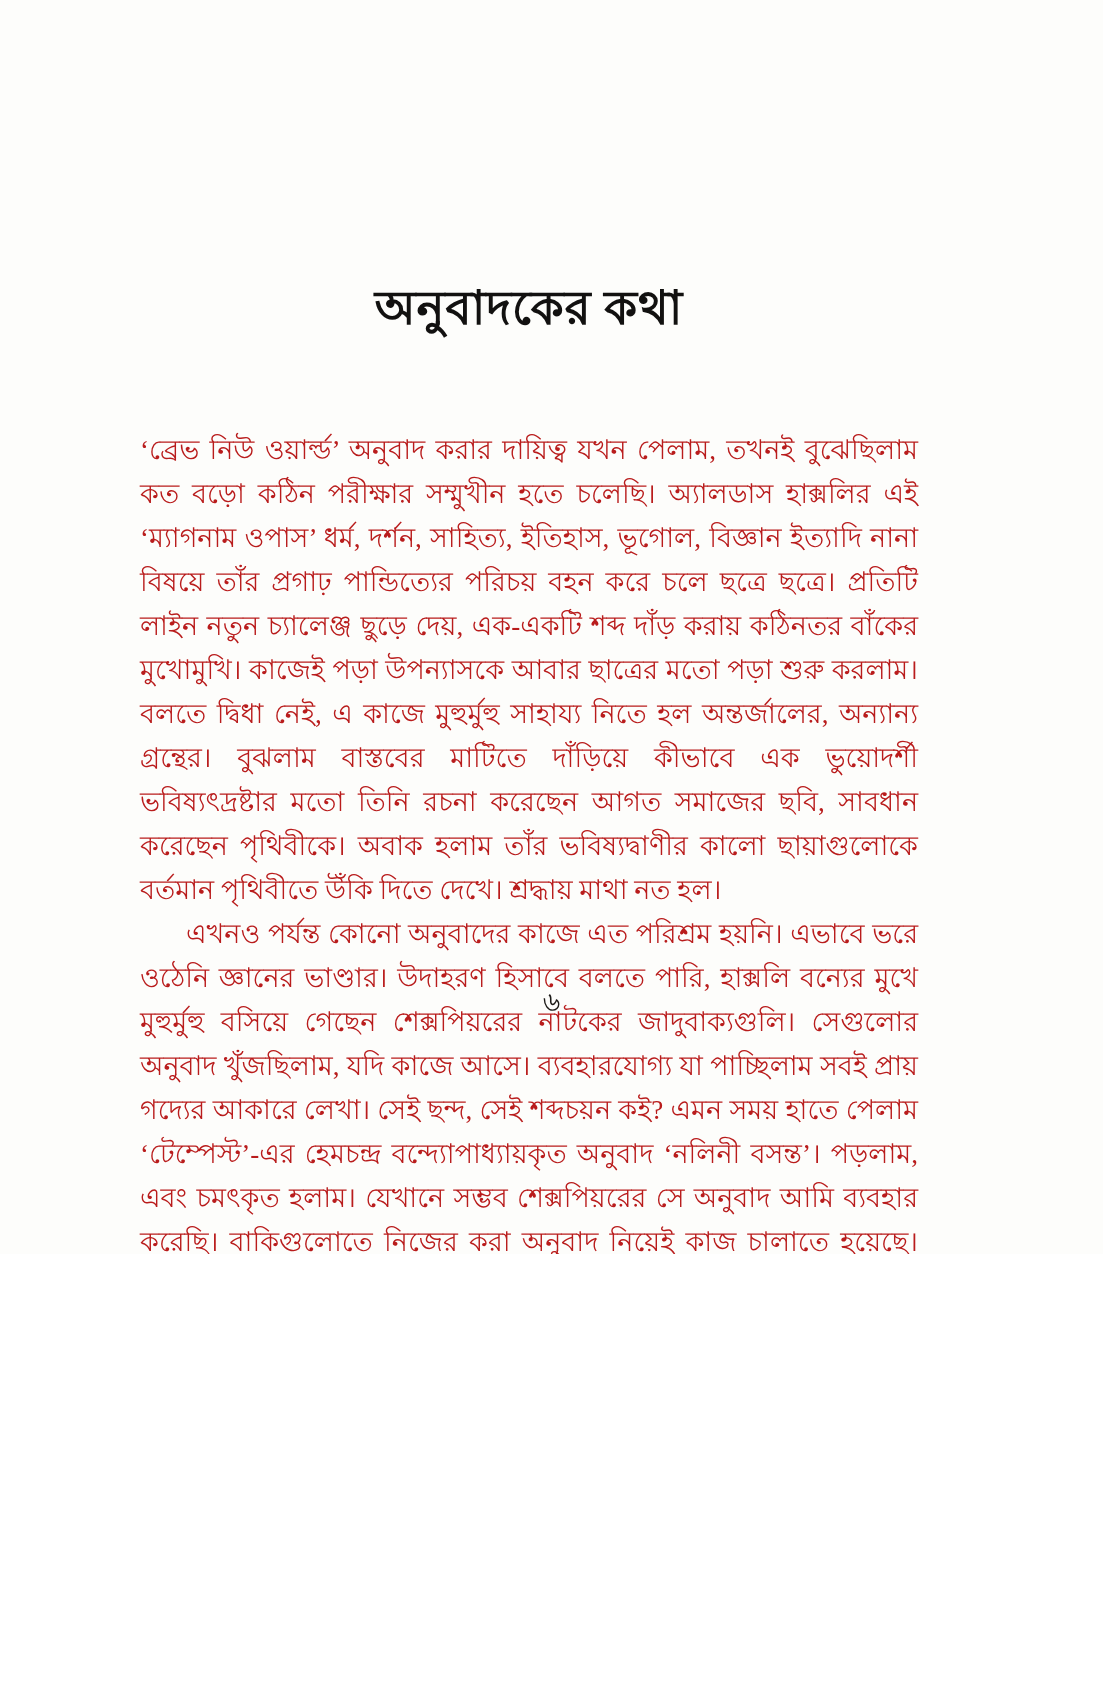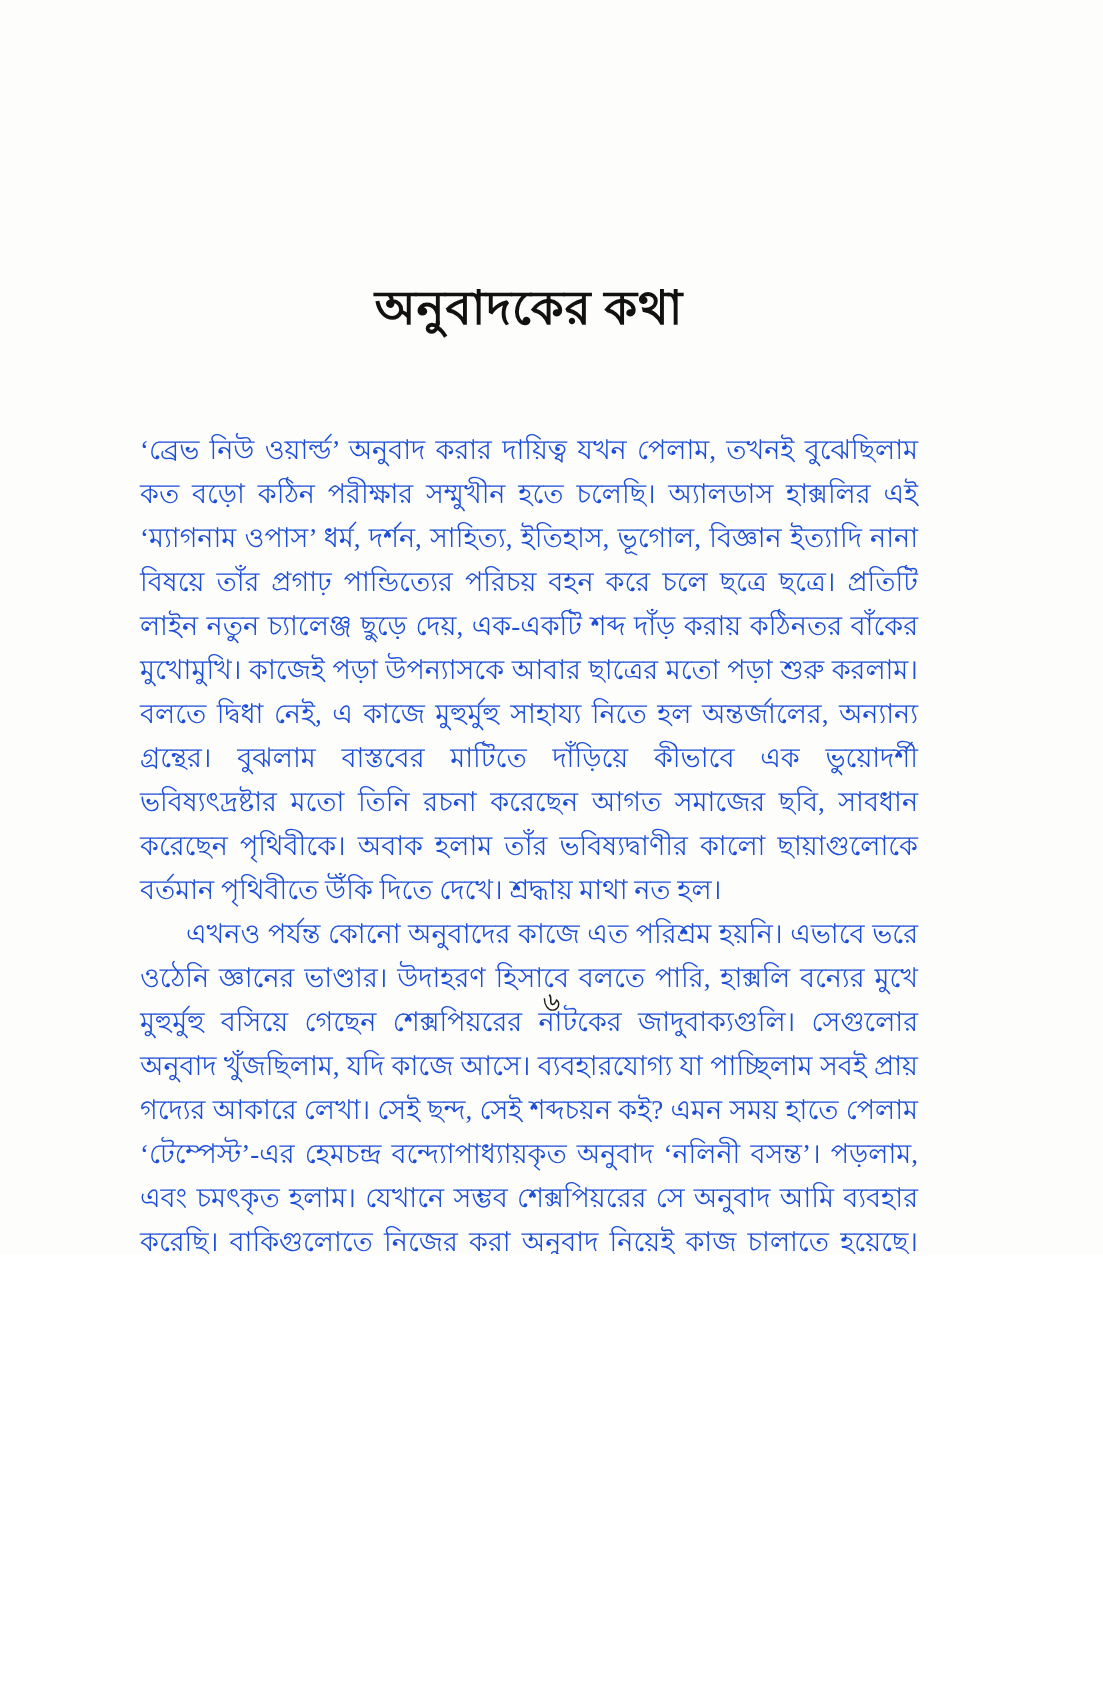--- a/index.html
+++ b/index.html
@@ -32,21 +32,21 @@
     font-weight: 700;
     letter-spacing: 1px;
     color: #121110;
     margin-bottom: 78px;
   }
 
   .body-text p {
     font-size: 27px;
     line-height: 44px;
     text-align: justify;
-    color: #1d4ed8;
+    color: #b91c1c;
   }
 
   .body-text p.indent {
     text-indent: 46px;
   }
 
   .page-number {
     position: absolute;
     left: 0;
     right: 0;

